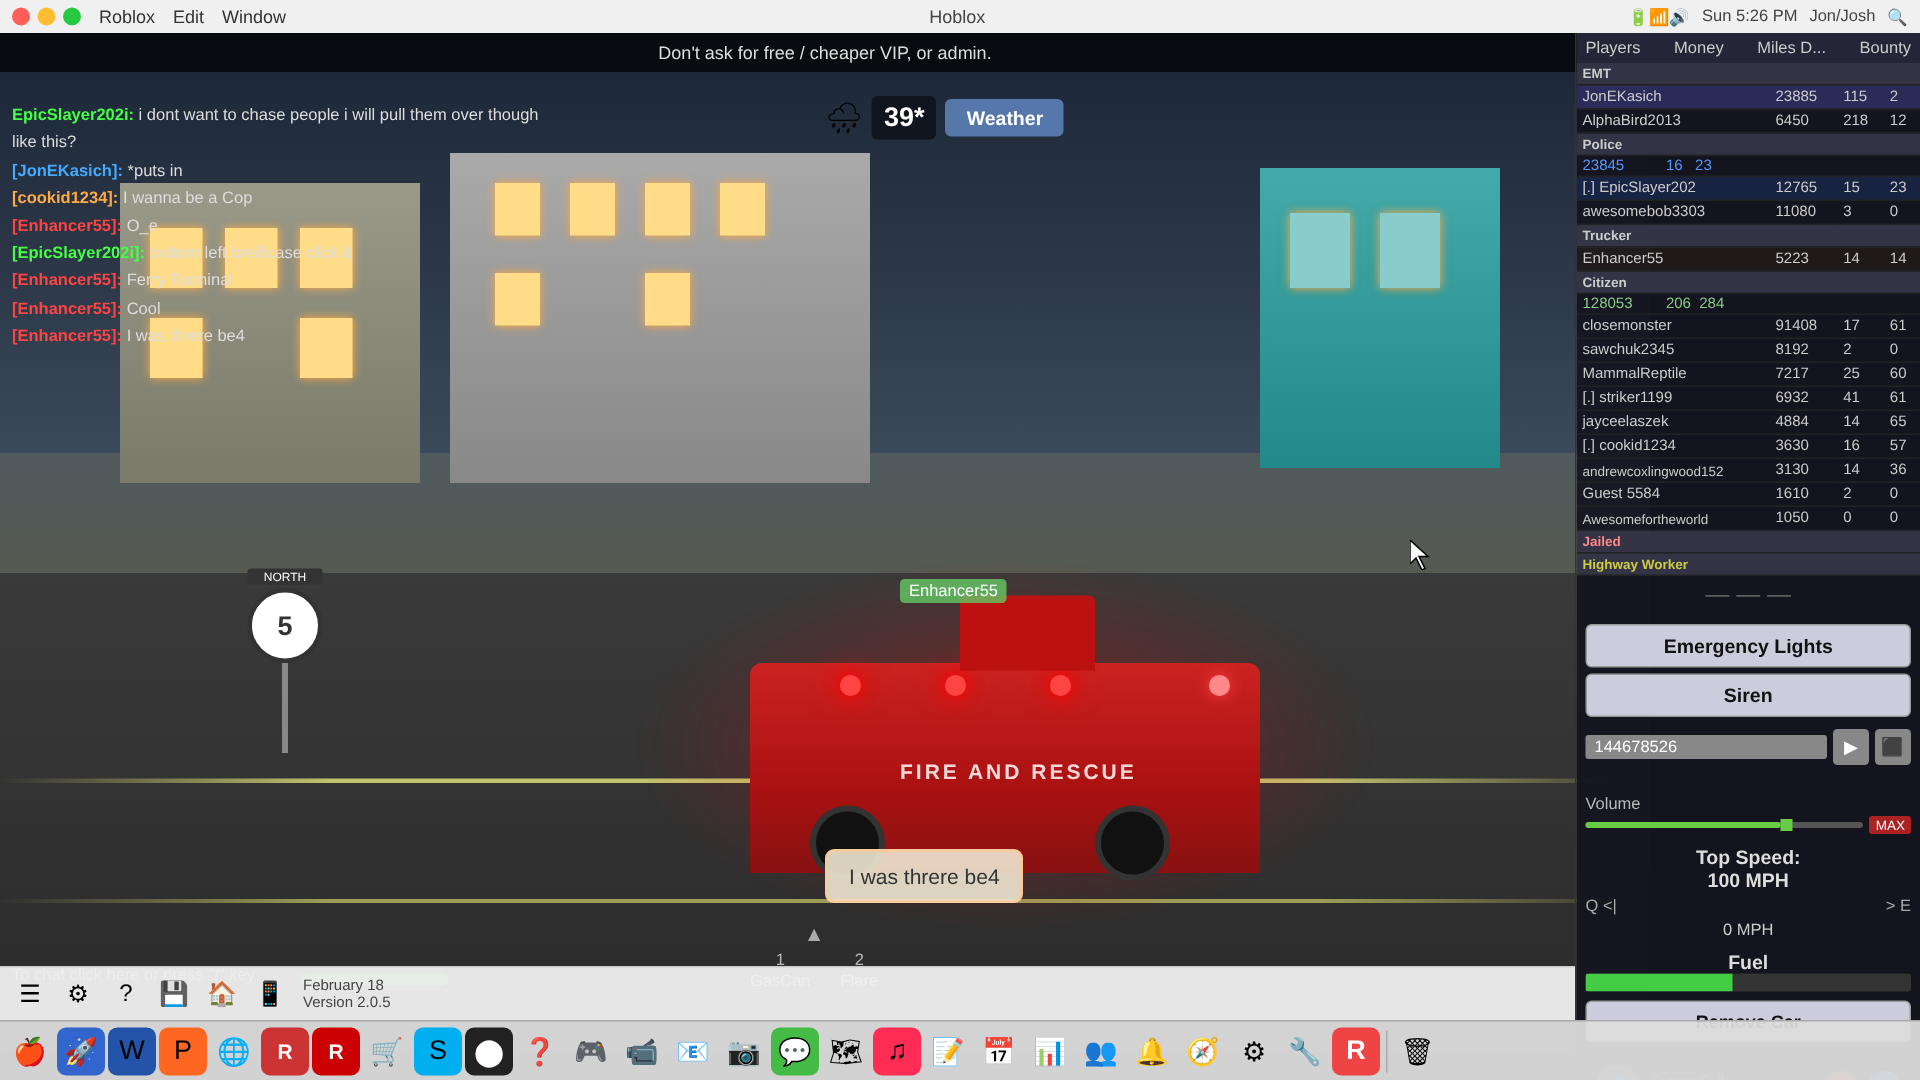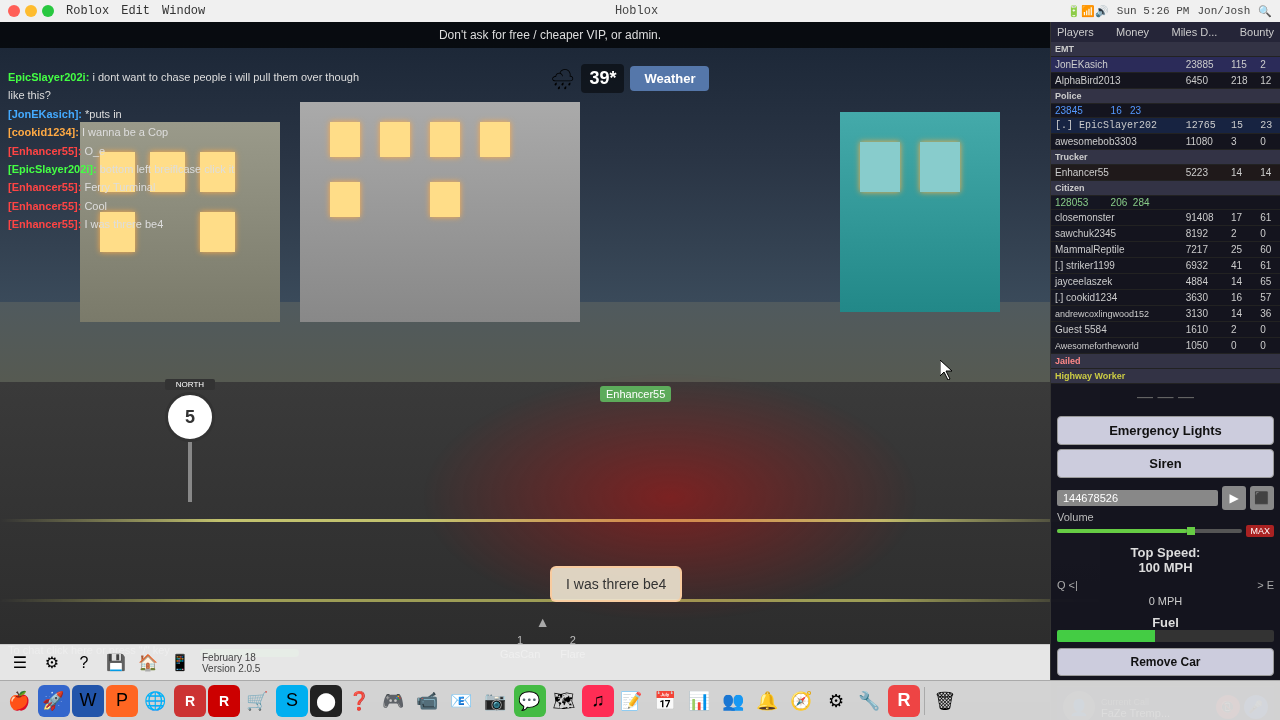--- a/index.html
+++ b/index.html
@@ -243,21 +243,20 @@
       position: absolute;
       top: 0; left: 0; right: 0;
       height: 22px;
       background: #f0f0f0;
       display: flex;
       align-items: center;
       padding: 0 8px;
       z-index: 20;
       font-size: 12px;
       gap: 12px;
-      font-family: Liberation Mono, monospace;
     }
 
     .title-bar-dots {
       display: flex; gap: 5px;
     }
     .dot {
       width: 12px; height: 12px;
       border-radius: 50%;
     }
     .dot-red { background: #ff5f57; }
@@ -365,21 +364,21 @@
       font-size: 10px;
     }
 
     .player-table td {
       color: #ccc;
       padding: 2px 4px;
       border-bottom: 1px solid #222;
     }
 
     .row-self { background: rgba(80,80,180,0.4); }
-    .row-police { background: rgba(30,60,120,0.4); font-family: Liberation Mono, monospace; }
+    .row-police { background: rgba(30,60,120,0.4); }
     .row-trucker { background: rgba(60,40,20,0.3); }
 
     .section-label {
       background: rgba(60,60,80,0.8);
       color: #88aaff;
       font-size: 9px;
       padding: 2px 4px;
       font-weight: bold;
     }
 
@@ -408,21 +407,21 @@
       font-weight: bold;
       color: #111;
       cursor: pointer;
       margin-bottom: 8px;
     }
 
     .audio-row {
       display: flex;
       align-items: center;
       gap: 4px;
-      margin-bottom: 1px;
+      margin-bottom: 20px;
     }
 
     .audio-id {
       background: #888;
       color: white;
       font-size: 11px;
       padding: 2px 6px;
       border-radius: 2px;
       flex: 1;
     }
@@ -772,20 +771,33 @@
   </div>
 
   <div class="sign">
     <div class="sign-label">NORTH</div>
     <div class="sign-board">5</div>
     <div class="sign-post"></div>
   </div>
 
   <div class="red-glow"></div>
 
+  <div class="fire-truck">
+    <div class="truck-body">
+
+      <div class="light-dot" style="top:8px;left:60px;"></div>
+      <div class="light-dot" style="top:8px;left:130px;"></div>
+      <div class="light-dot" style="top:8px;left:200px;"></div>
+      <div class="light-dot" style="top:8px;right:20px;background:#ff8888;box-shadow:0 0 10px #ff4444;"></div>
+      <div class="truck-text">FIRE AND RESCUE</div>
+      <div class="truck-wheel wheel-1"></div>
+      <div class="truck-wheel wheel-2"></div>
+    </div>
+    <div class="truck-cab"></div>
+  </div>
 
   <div id="chat-box">I was threre be4</div>
 
   <div class="name-tag">Enhancer55</div>
 
   <div id="top-bar">
     <span class="top-bar-text">Don't ask for free / cheaper VIP, or admin.</span>
   </div>
 
   <div id="weather-widget">

